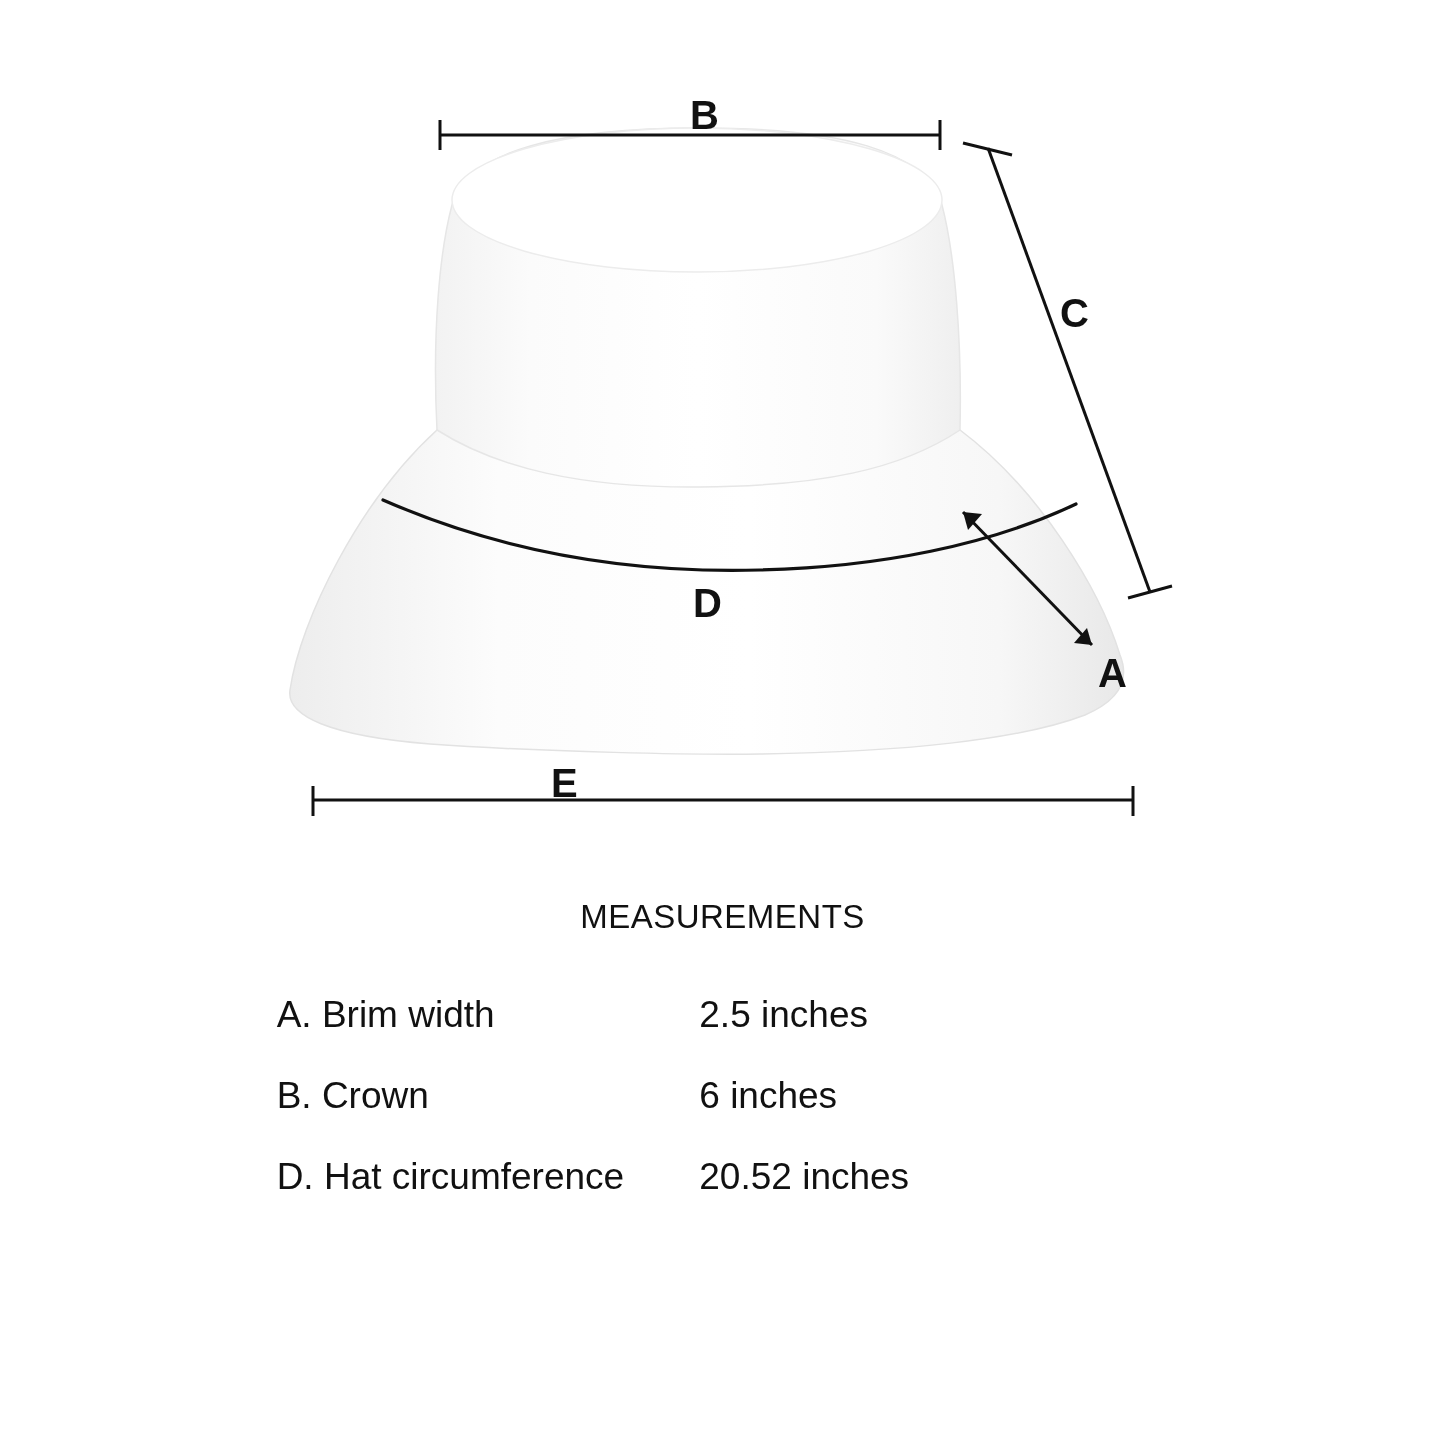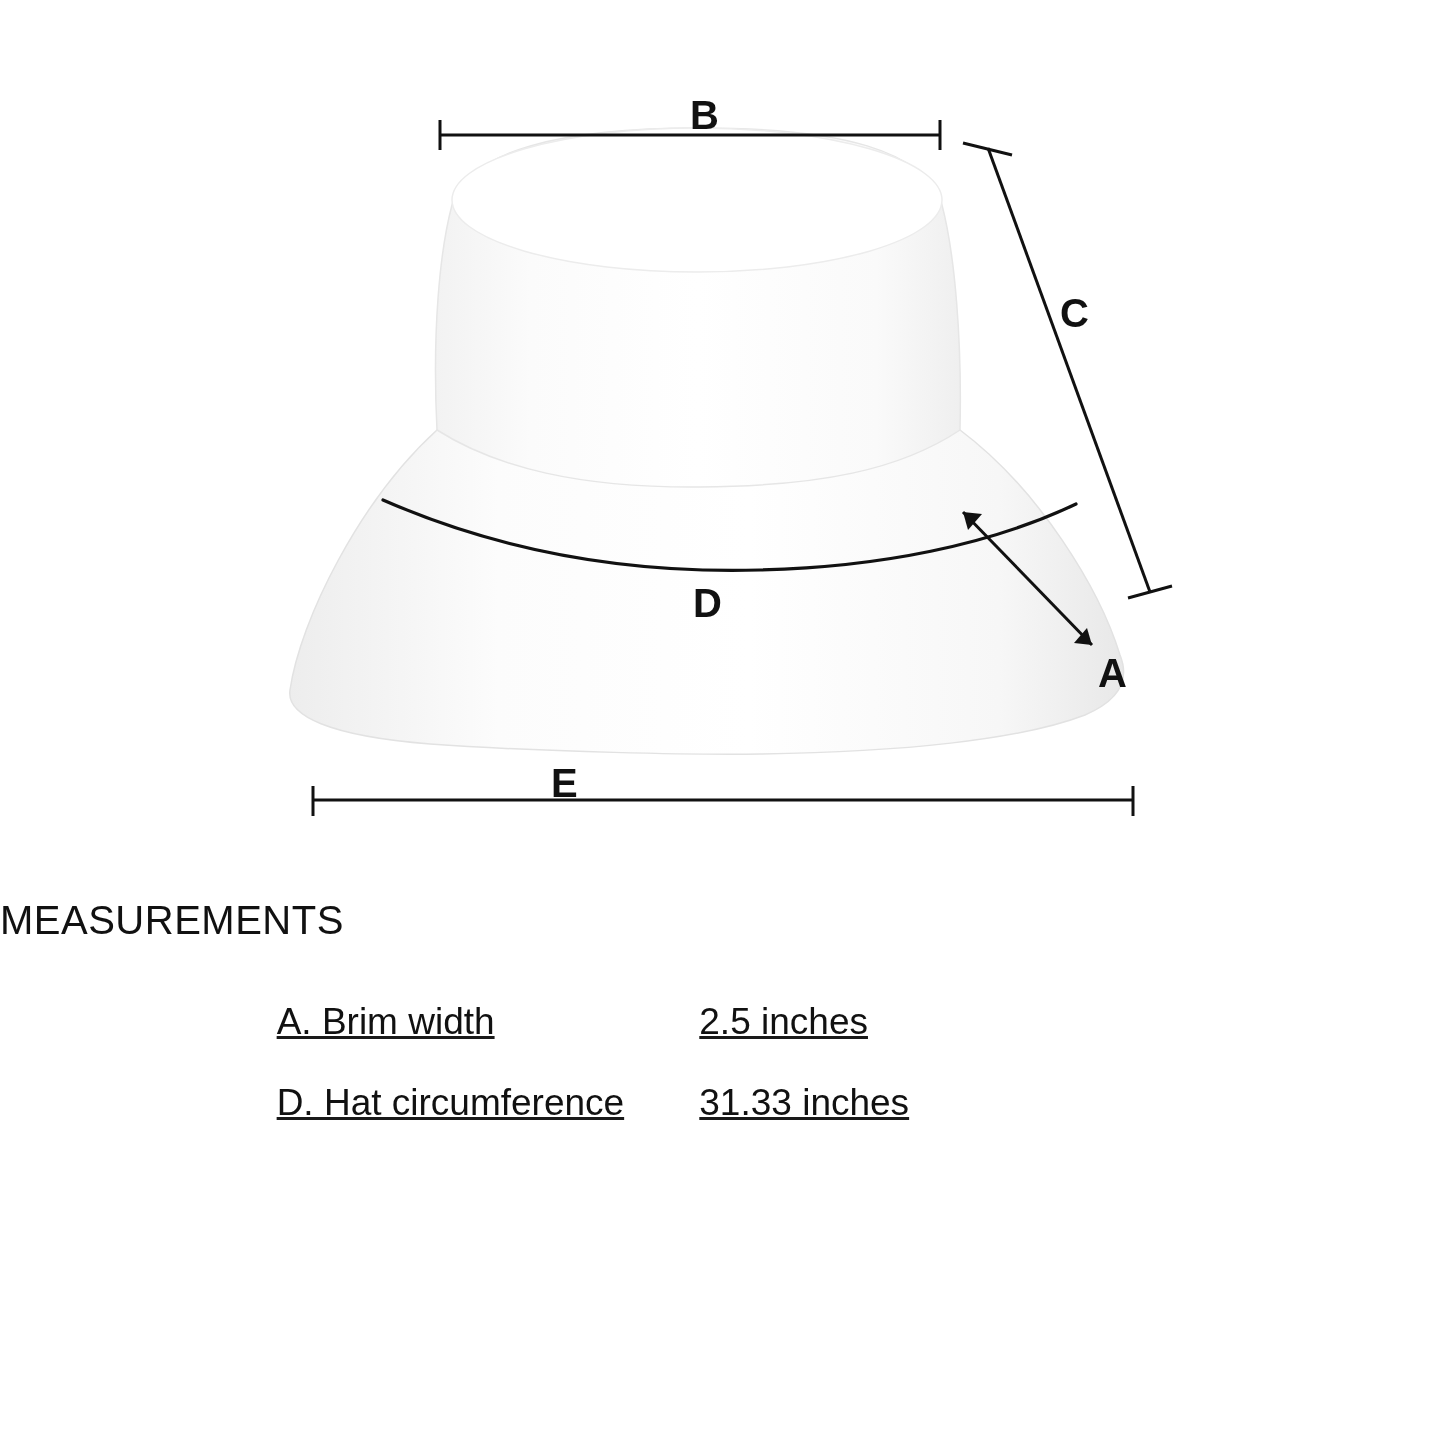--- a/index.html
+++ b/index.html
@@ -34,33 +34,32 @@
     line-height: 1;
     white-space: nowrap;
   }
   #measurements {
     position: absolute;
     left: 0;
     top: 880px;
     width: 1445px;
   }
   #measurements-title {
-    text-align: left;
-    font-size: 40px;
+    text-align: center;
+    font-size: 33px;
     font-weight: 400;
     color: #111111;
     letter-spacing: 0.5px;
     margin: 0;
     padding-top: 18px;
   }
   #measurements-table {
     margin: 38px 0 0 0;
     width: 1189px;
     border-collapse: collapse;
-    text-decoration: underline;
   }
   #measurements-table tr {
     height: 81px;
   }
   #measurements-table td {
     font-size: 37px;
     font-weight: 400;
     color: #111111;
     vertical-align: middle;
     padding: 0;
@@ -151,18 +150,23 @@
   <div id="measurements-title">MEASUREMENTS</div>
   <table id="measurements-table">
     <tbody>
       <tr>
         <td class="col-spacer"></td>
         <td class="col-name">A. Brim width</td>
         <td class="col-value">2.5 inches</td>
       </tr>
       <tr>
         <td class="col-spacer"></td>
+        <td class="col-name">B. Crown</td>
+        <td class="col-value">6 inches</td>
+      </tr>
+      <tr>
+        <td class="col-spacer"></td>
         <td class="col-name">D. Hat circumference</td>
-        <td class="col-value">31.33 inches</td>
+        <td class="col-value">20.52 inches</td>
       </tr>
     </tbody>
   </table>
 </div>
 
 </body></html>

